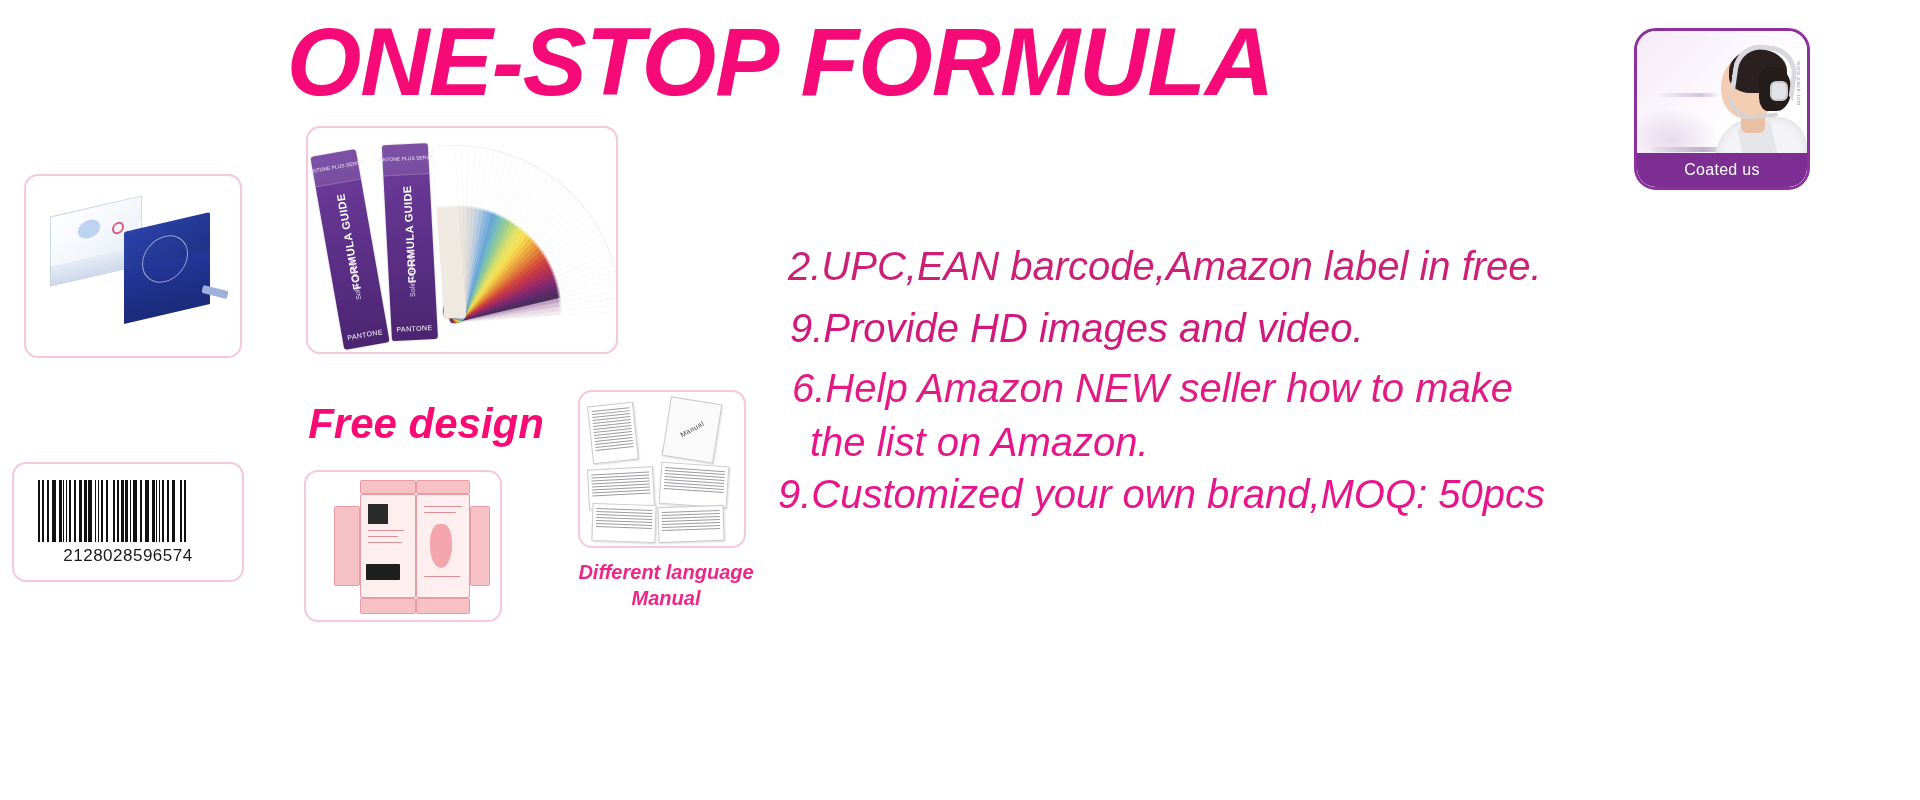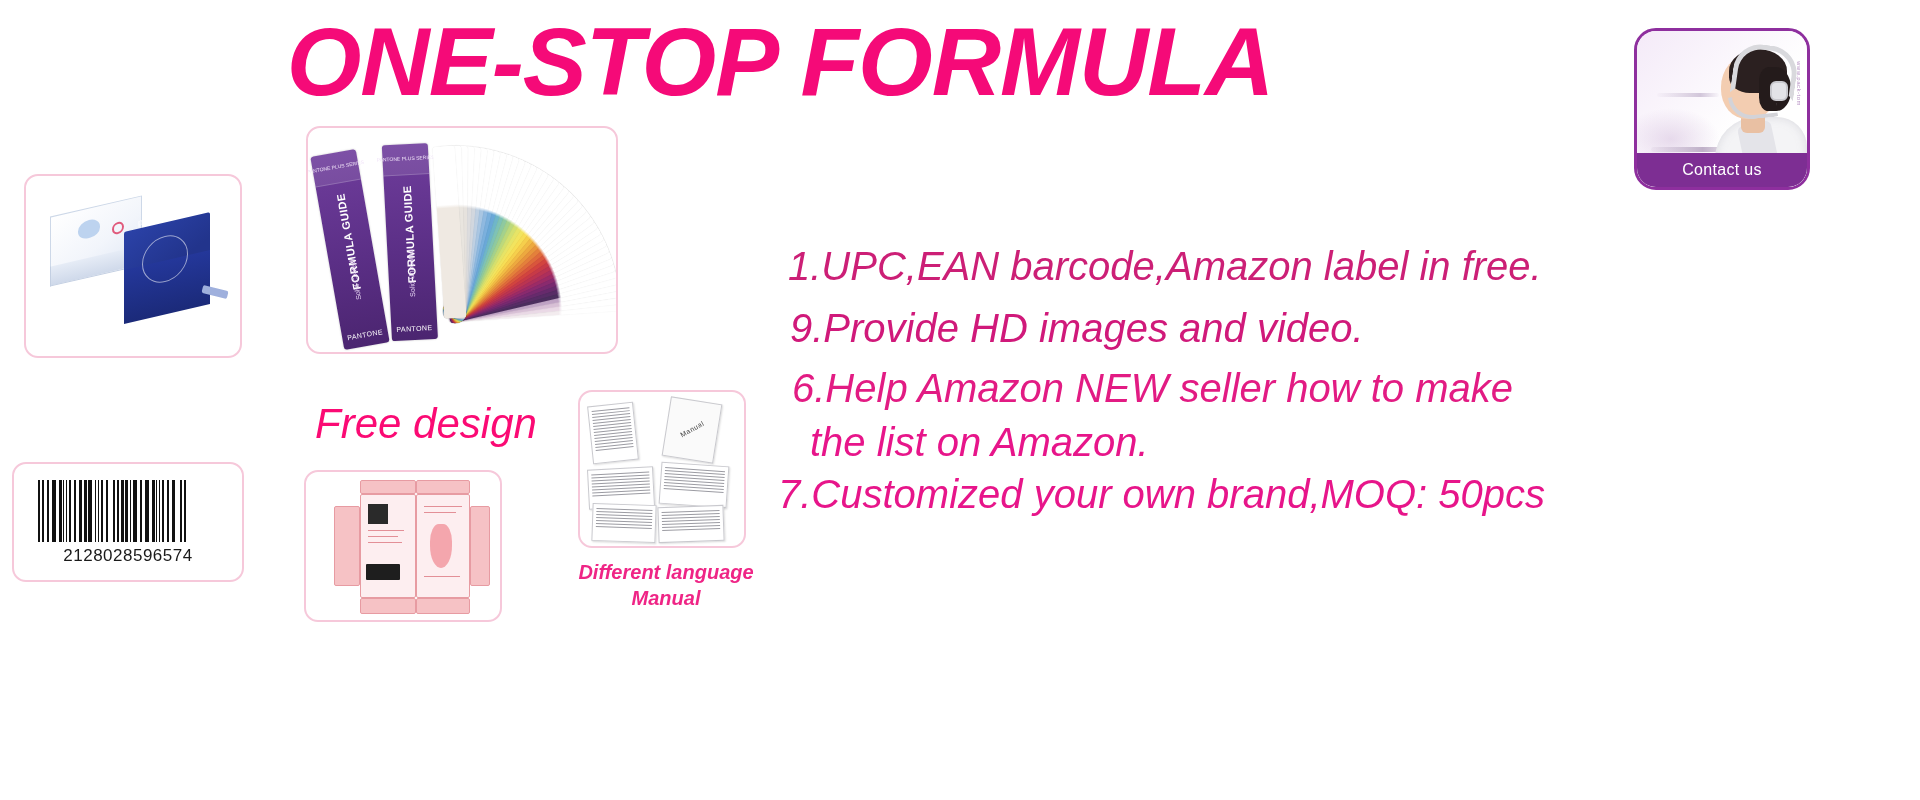--- a/index.html
+++ b/index.html
@@ -334,21 +334,21 @@
                font-size: 7px; color: #444; letter-spacing: .5px; }
 
   
   .free-design {
     position: absolute;
     left: 306px;
     top: 400px;
     width: 240px;
     text-align: center;
     font-size: 42px;
-    font-weight: normal;
+    font-weight: bold;
     font-style: italic;
     color: #fb0a74;
     white-space: nowrap;
   }
 
   
   .manual-caption {
     position: absolute;
     left: 566px;
     top: 560px;
@@ -394,21 +394,21 @@
     <div class="agent-collar"></div>
     <div class="agent-neck"></div>
     <div class="agent-head"></div>
     <div class="agent-hair"></div>
     <div class="agent-hair2"></div>
     <div class="headset-band"></div>
     <div class="headset-cup"></div>
     <div class="headset-mic"></div>
     <div class="contact-watermark">www.pack-tom</div>
   </div>
-  <div class="contact-bar">Contact us</div>
+  <div class="contact-bar">Coated us</div>
 </div>
 
 <div class="card card-giftbox">
   <div class="gb-lid"></div>
   <div class="gb-lid-side"></div>
   <div class="gb-mark"></div>
   <div class="gb-dot"></div>
   <div class="gb-base"></div>
   <div class="gb-base-front"></div>
   <div class="gb-logo"></div>
@@ -641,18 +641,18 @@
     </div>
   </div>
 </div>
 
 <div class="manual-caption">
   <div>Different language</div>
   <div>Manual</div>
 </div>
 
 <div class="feature-list">
-  <div class="feature-item fi-1">1.UPC,EAN barcode,Amazon label in free.</div>
+  <div class="feature-item fi-1">2.UPC,EAN barcode,Amazon label in free.</div>
   <div class="feature-item fi-2">9.Provide HD images and video.</div>
   <div class="feature-item fi-3">6.Help Amazon NEW seller how to make</div>
   <div class="feature-item fi-3b">the list on Amazon.</div>
-  <div class="feature-item fi-4">7.Customized your own brand,MOQ: 50pcs</div>
+  <div class="feature-item fi-4">9.Customized your own brand,MOQ: 50pcs</div>
 </div>
 
 </body></html>

